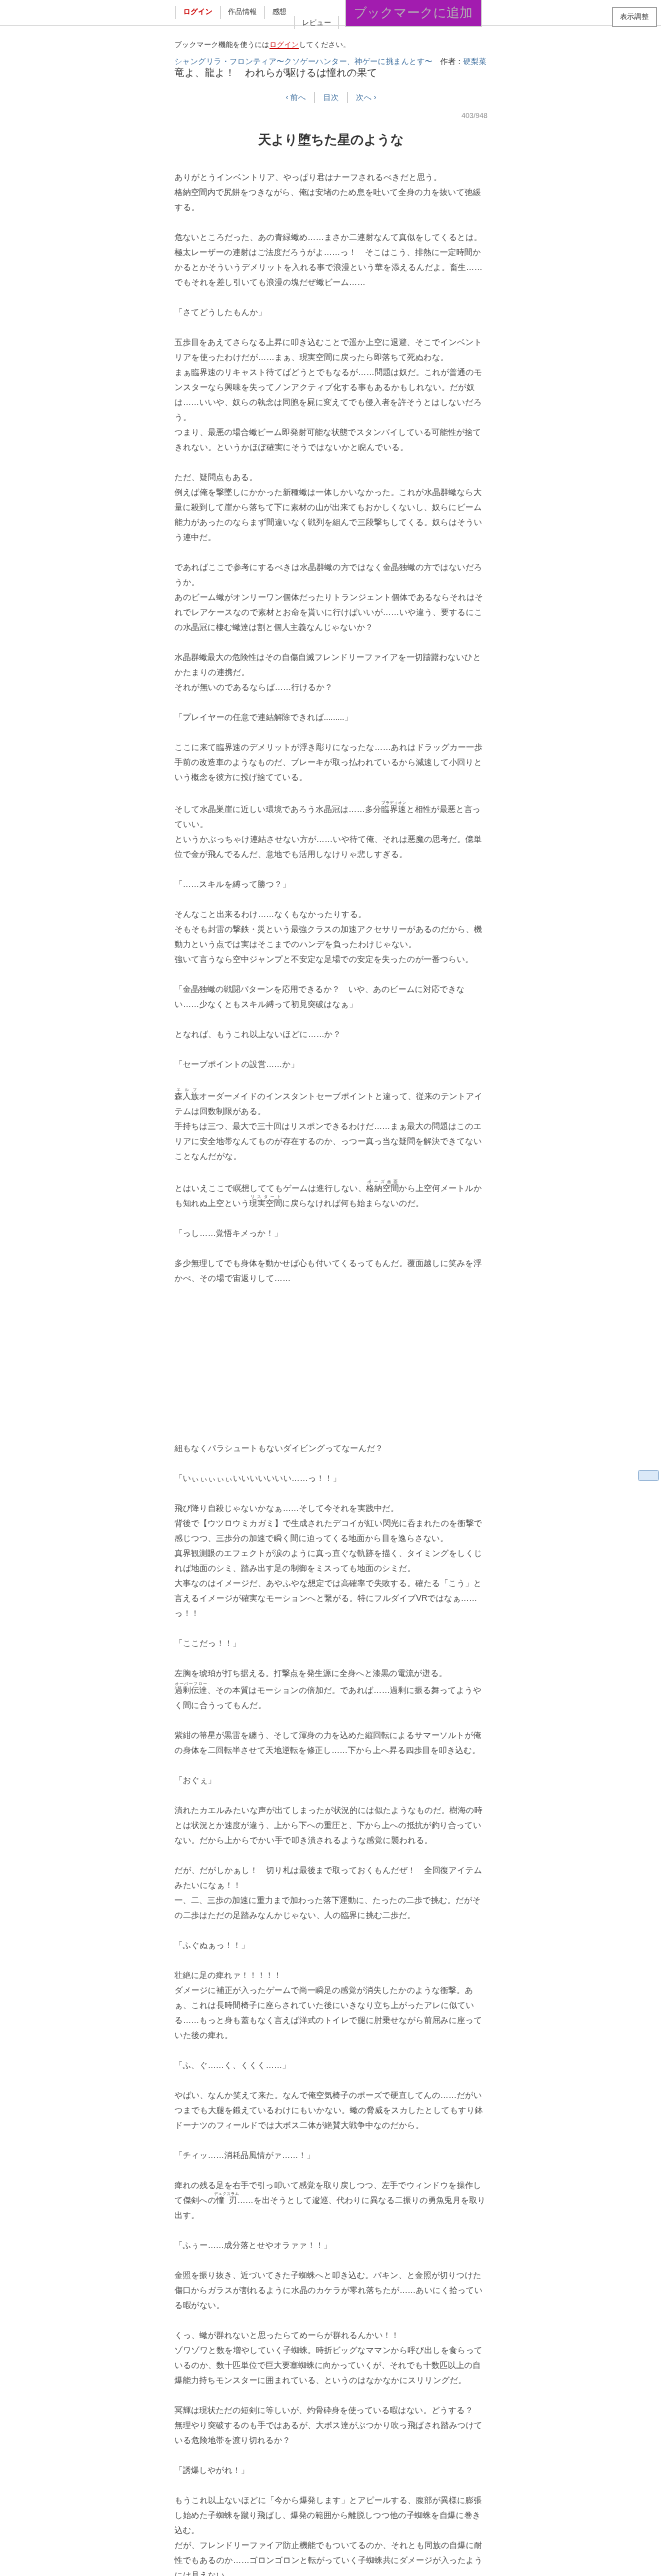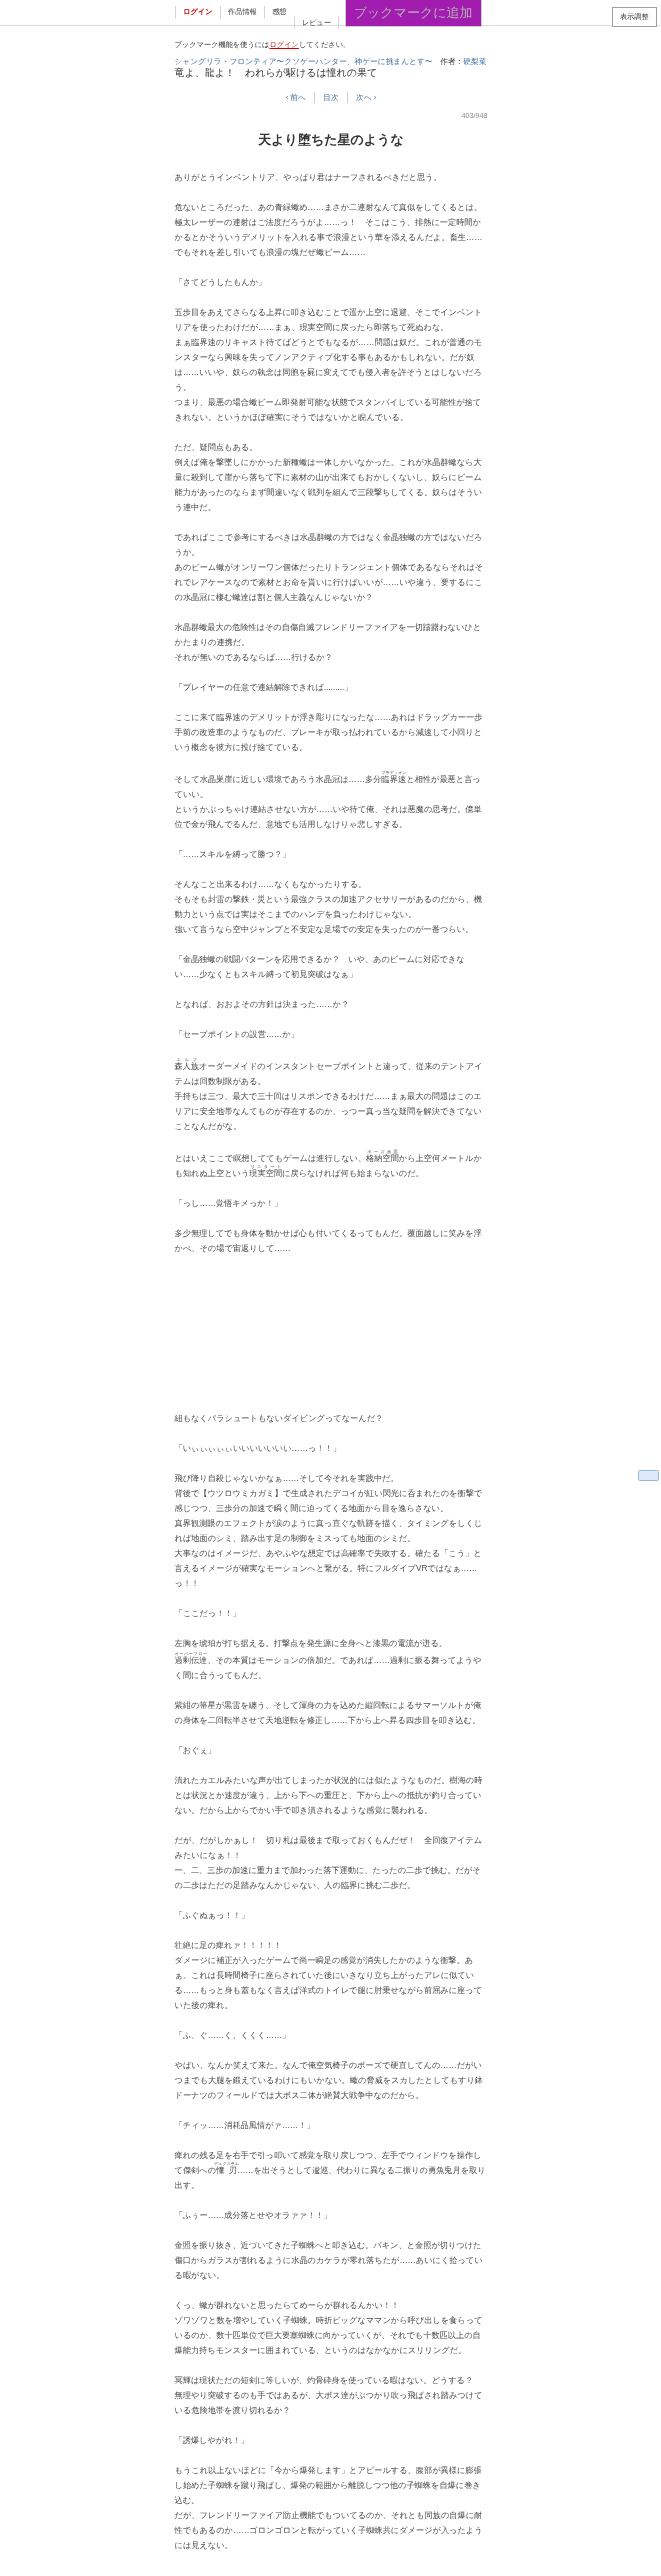--- a/index.html
+++ b/index.html
@@ -89,20 +89,21 @@
   <div class="pagenav">
     <a>‹ 前へ</a><a>目次</a><a>次へ ›</a>
   </div>
 
   <div class="position">403/948</div>
 
   <h1 class="chapter-title">天より堕ちた星のような</h1>
 
   <div class="novel-body">
       <div class="line">ありがとうインベントリア、やっぱり君はナーフされるべきだと思う。</div>
+      <div class="line">格納空間内で尻餅をつきながら、俺は安堵のため息を吐いて全身の力を抜いて弛緩する。</div>
       <div class="line"></div>
       <div class="line">危ないところだった、あの青緑蠍め……まさか二連射なんて真似をしてくるとは。</div>
       <div class="line">極太レーザーの連射はご法度だろうがよ……っ！　そこはこう、排熱に一定時間かかるとかそういうデメリットを入れる事で浪漫という華を添えるんだよ。畜生……でもそれを差し引いても浪漫の塊だぜ蠍ビーム……</div>
       <div class="line"></div>
       <div class="line">「さてどうしたもんか」</div>
       <div class="line"></div>
       <div class="line">五歩目をあえてさらなる上昇に叩き込むことで遥か上空に退避、そこでインベントリアを使ったわけだが……まぁ、現実空間に戻ったら即落ちて死ぬわな。</div>
       <div class="line">まぁ臨界速のリキャスト待てばどうとでもなるが……問題は奴だ。これが普通のモンスターなら興味を失ってノンアクティブ化する事もあるかもしれない。だが奴は……いいや、奴らの執念は同胞を屍に変えてでも侵入者を許そうとはしないだろう。</div>
       <div class="line">つまり、最悪の場合蠍ビーム即発射可能な状態でスタンバイしている可能性が捨てきれない。というかほぼ確実にそうではないかと睨んでいる。</div>
       <div class="line"></div>
@@ -123,21 +124,21 @@
       <div class="line">というかぶっちゃけ連結させない方が……いや待て俺、それは悪魔の思考だ。億単位で金が飛んでるんだ、意地でも活用しなけりゃ悲しすぎる。</div>
       <div class="line"></div>
       <div class="line">「……スキルを縛って勝つ？」</div>
       <div class="line"></div>
       <div class="line">そんなこと出来るわけ……なくもなかったりする。</div>
       <div class="line">そもそも封雷の撃鉄・災という最強クラスの加速アクセサリーがあるのだから、機動力という点では実はそこまでのハンデを負ったわけじゃない。</div>
       <div class="line">強いて言うなら空中ジャンプと不安定な足場での安定を失ったのが一番つらい。</div>
       <div class="line"></div>
       <div class="line">「金晶独蠍の戦闘パターンを応用できるか？　いや、あのビームに対応できない……少なくともスキル縛って初見突破はなぁ」</div>
       <div class="line"></div>
-      <div class="line">となれば、おおよその方針は決まった……か？</div>
+      <div class="line">となれば、もうこれ以上ないほどに……か？</div>
       <div class="line"></div>
       <div class="line">「セーブポイントの設営……か」</div>
       <div class="line"></div>
       <div class="line"><ruby>森人族<rt>エルフ</rt></ruby>オーダーメイドのインスタントセーブポイントと違って、従来のテントアイテムは回数制限がある。</div>
       <div class="line">手持ちは三つ、最大で三十回はリスポンできるわけだ……まぁ最大の問題はこのエリアに安全地帯なんてものが存在するのか、っつー真っ当な疑問を解決できてないことなんだがな。</div>
       <div class="line"></div>
       <div class="line">とはいえここで瞑想しててもゲームは進行しない、<ruby>格納空間<rt>ポーズ画面</rt></ruby>から上空何メートルかも知れぬ上空という<ruby>現実空間<rt>リスタート</rt></ruby>に戻らなければ何も始まらないのだ。</div>
       <div class="line"></div>
       <div class="line">「っし……覚悟キメっか！」</div>
       <div class="line"></div>

